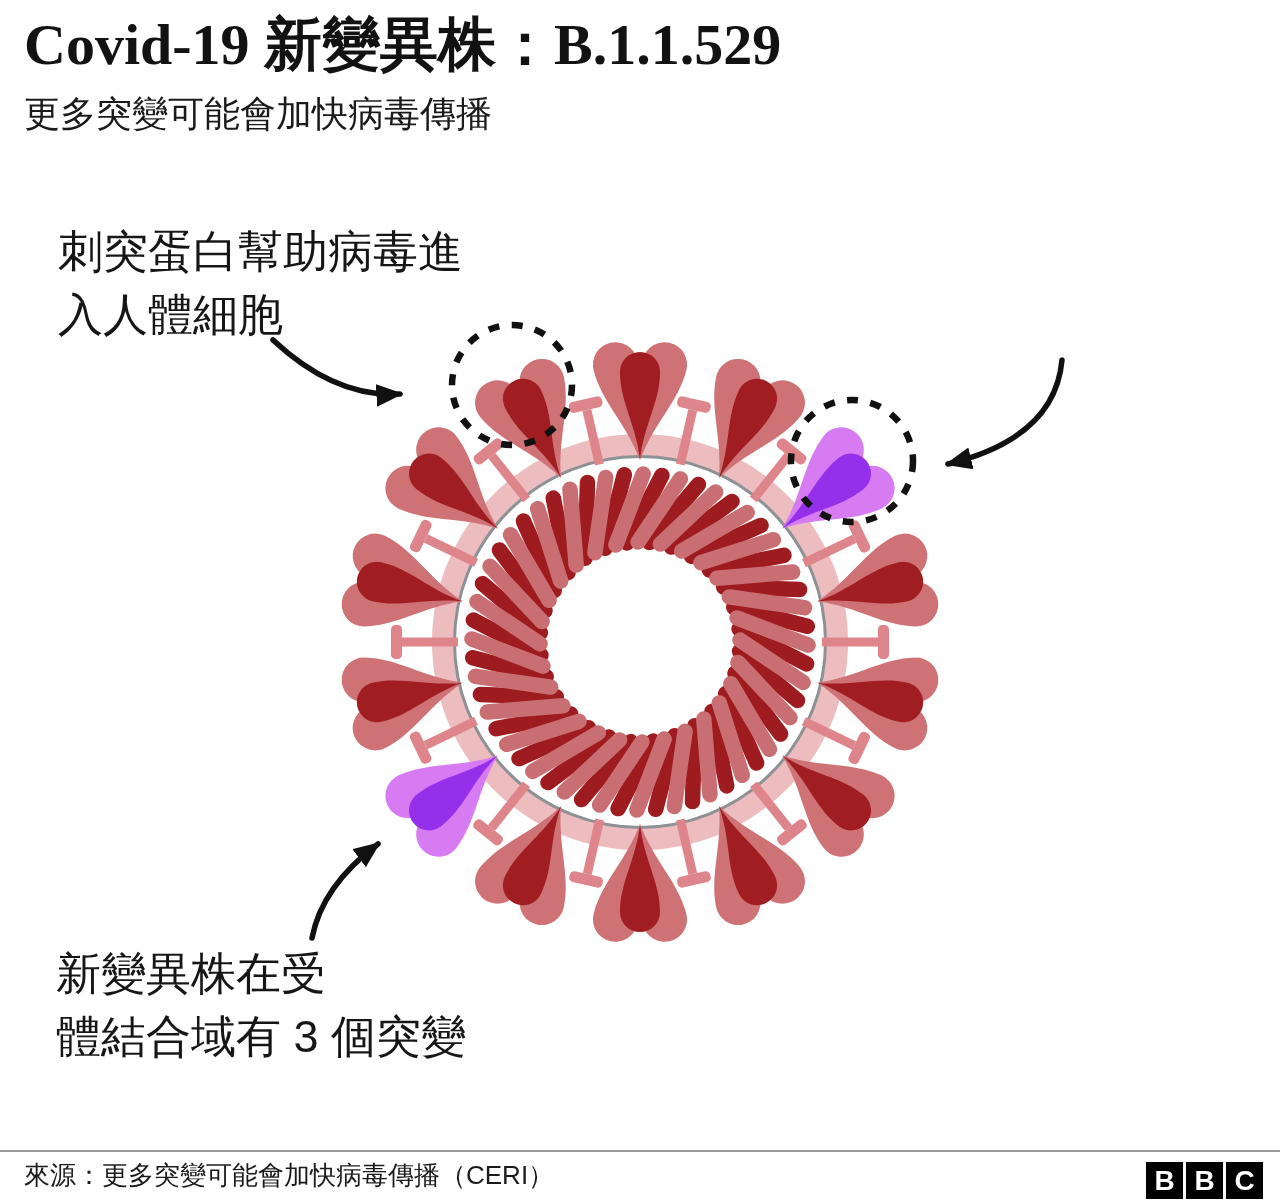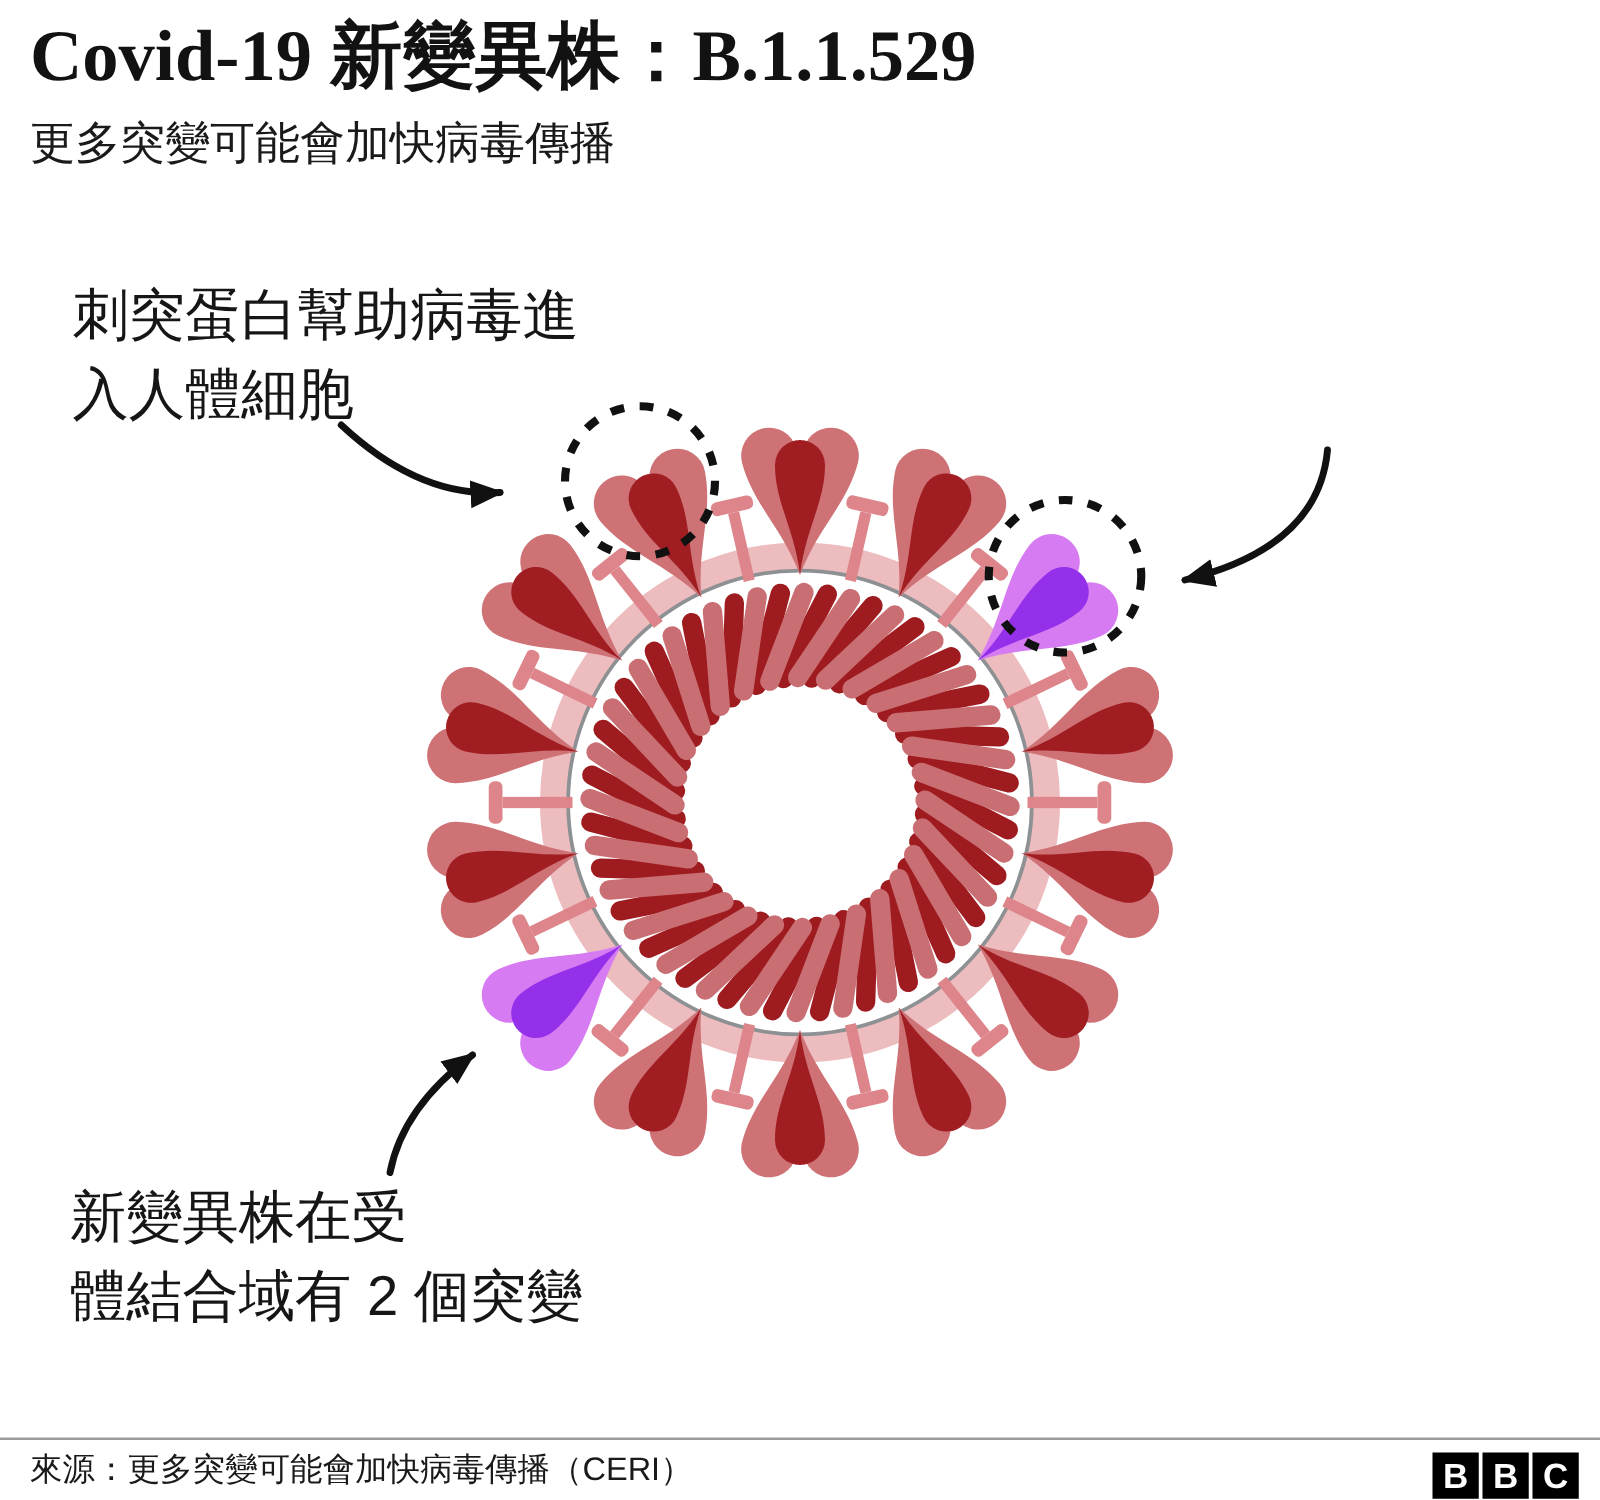--- a/index.html
+++ b/index.html
@@ -237,21 +237,21 @@
       <circle cx="512" cy="385" r="60" fill="none" stroke="#111111" stroke-width="6.5" stroke-dasharray="11 12.5"></circle>
       <circle cx="852" cy="461" r="61" fill="none" stroke="#111111" stroke-width="6.5" stroke-dasharray="11 12.5"></circle>
       <path d="M 273 340 Q 335 398 400 394" fill="none" stroke="#111111" stroke-width="5.5" stroke-linecap="round" marker-end="url(#ah)"></path>
       <path d="M 1062 360 Q 1055 438 948 464" fill="none" stroke="#111111" stroke-width="5.5" stroke-linecap="round" marker-end="url(#ah)"></path>
       <path d="M 312 938 Q 322 886 378 844" fill="none" stroke="#111111" stroke-width="5.5" stroke-linecap="round" marker-end="url(#ah)"></path>
     </svg>
 
   <div class="ann" id="ann-spike">刺突蛋白幫助病毒進
 入人體細胞</div>
   <div class="ann" id="ann-receptor">新變異株在受
-體結合域有 2 個突變</div>
+體結合域有 3 個突變</div>
 
   <div class="rule"></div>
   <div class="source">來源：更多突變可能會加快病毒傳播（CERI）</div>
   <div class="bbc" id="bbc-logo">
       <div class="sq">B</div>
       <div class="sq">B</div>
       <div class="sq">C</div>
     </div>
 </div>
 

